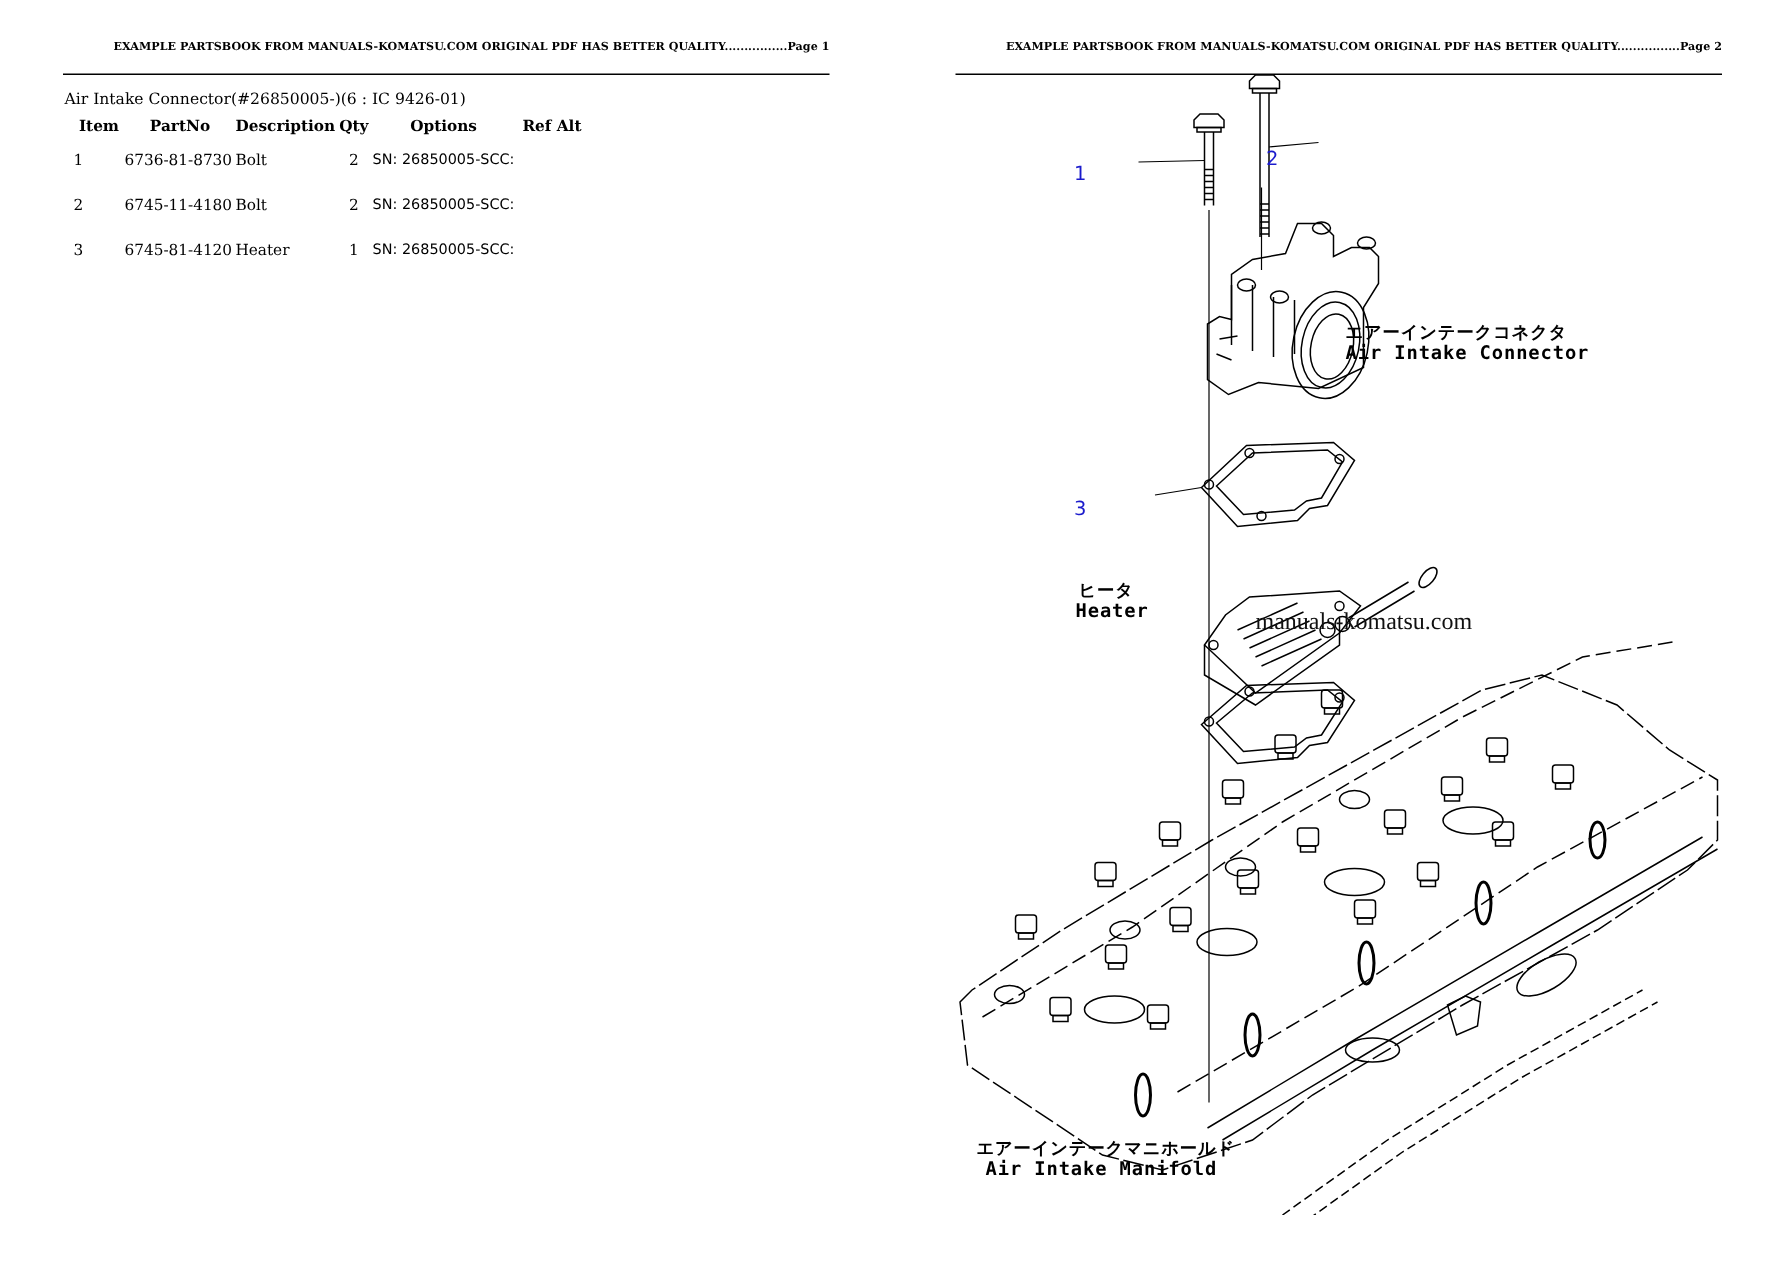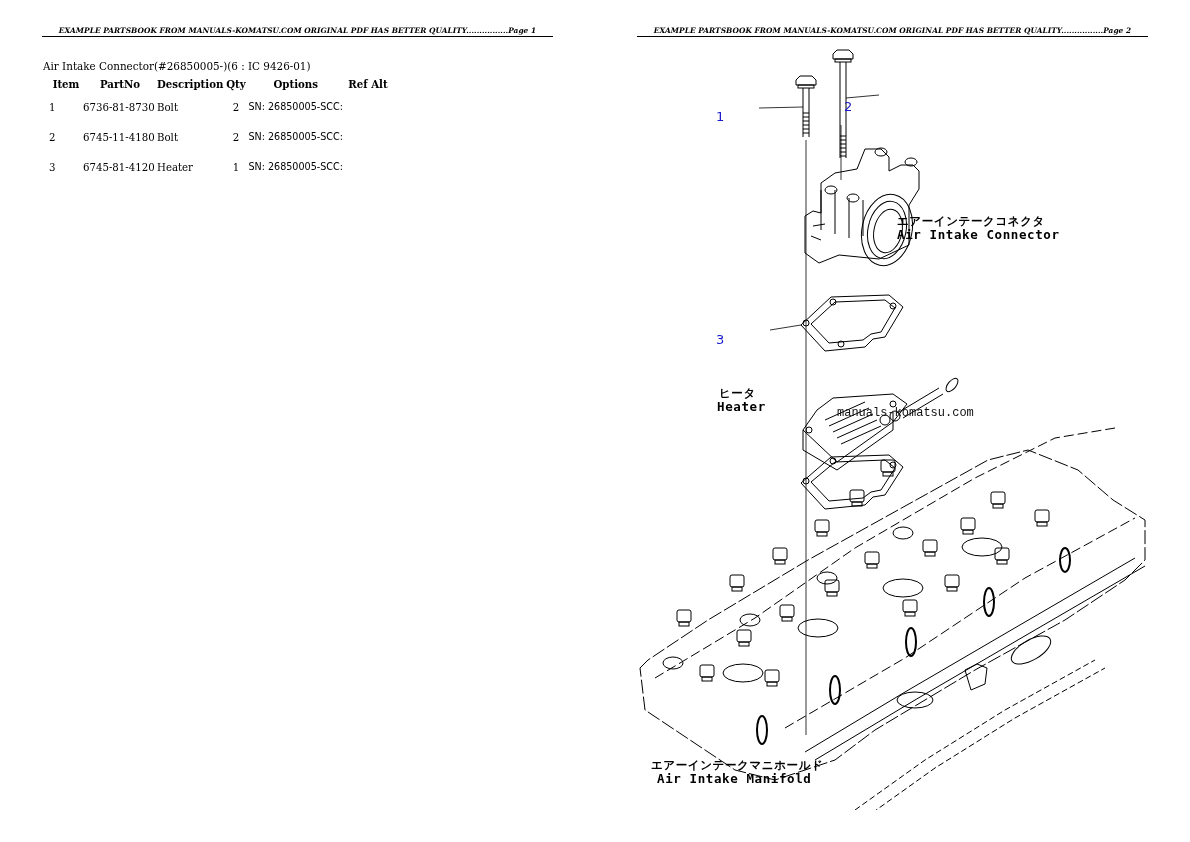--- a/index.html
+++ b/index.html
@@ -1,40 +1,40 @@
 <!DOCTYPE html>
 <html><head>
 <meta charset="utf-8">
 <style>
   html, body { margin:0; padding:0; background:#ffffff; }
   body { width:1190px; height:842px; position:relative; overflow:hidden; font-family:"DejaVu Serif", serif; color:#000; }
   .page { position:absolute; top:0; height:842px; }
   .page1 { left:0; width:595px; }
   .page2 { left:595px; width:595px; }
-  .hdr { position:absolute; top:26px; font-family:"DejaVu Serif", serif; font-style:italic; font-weight:bold; font-size:7.4px; letter-spacing:0.05px; white-space:nowrap; text-align:center; border-bottom:1px solid #000; padding-bottom:1px; line-height:9px; }
+  .hdr { position:absolute; top:26px; font-family:"DejaVu Serif", serif; font-weight:bold; font-size:7.4px; letter-spacing:0.05px; white-space:nowrap; text-align:right; border-bottom:1px solid #000; padding-bottom:14px; line-height:9px; }
   .page1 .hdr { left:42px; width:511px; }
   .page2 .hdr { left:42px; width:511px; }
   .breadcrumb { position:absolute; left:43px; top:46px; font-size:10.4px; line-height:13px; white-space:nowrap; }
   .breadcrumb a { color:#0000ee; text-decoration:underline; cursor:pointer; }
   .subtitle { position:absolute; left:43px; top:60px; font-size:10.4px; line-height:13px; white-space:nowrap; }
   table.parts { position:absolute; left:43px; top:77px; border-collapse:collapse; font-size:10.2px; }
   table.parts th { font-weight:bold; text-align:center; padding:0; height:15px; line-height:13px; white-space:nowrap; }
   table.parts td { padding:0; vertical-align:middle; height:30px; white-space:nowrap; }
   .c-item { width:34px; text-align:left; padding-left:6px !important;margin-left:18px; }
   th.c-item { text-align:left; padding-left:6px !important; }
   .c-part { width:74px; }
   .c-desc { width:66px; }
   .c-qty { width:25px; text-align:center; }
   .c-opt { width:78px; }
   .c-ref { width:50px; }
   td.c-opt { font-family:"DejaVu Sans", sans-serif; font-size:9.6px; line-height:12px; white-space:normal; padding-left:0 !important; }
   .diagram { position:absolute; left:40px; top:40px; width:520px; height:770px; }
   .callout { position:absolute; font-family:"DejaVu Sans", sans-serif; font-size:13px; color:#1a1acc; }
   .lbl { position:absolute; font-family:"DejaVu Sans Mono", monospace; font-size:12.5px; line-height:14px; letter-spacing:0.6px; color:#000; white-space:nowrap; font-weight:bold; }
-  .watermark { position:absolute; font-family:Liberation Mono, monospace; font-size:12px; color:#111; white-space:nowrap; }
+  .watermark { position:absolute; font-family:Liberation Serif, serif; font-size:16px; color:#111; white-space:nowrap; }
 </style>
 </head>
 <body>
 
 <div class="page page1">
   <div class="hdr">EXAMPLE PARTSBOOK FROM MANUALS-KOMATSU.COM ORIGINAL PDF HAS BETTER QUALITY................Page 1</div>
 
 
   <div class="subtitle">Air Intake Connector(#26850005-)(6 : IC 9426-01)</div>
 

